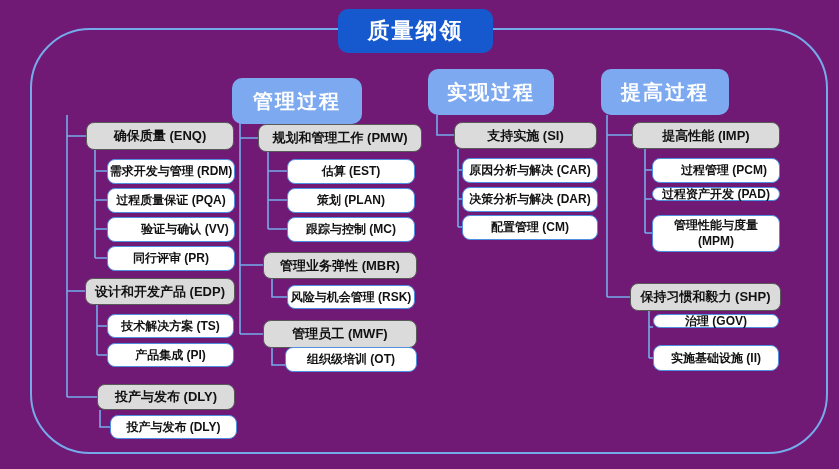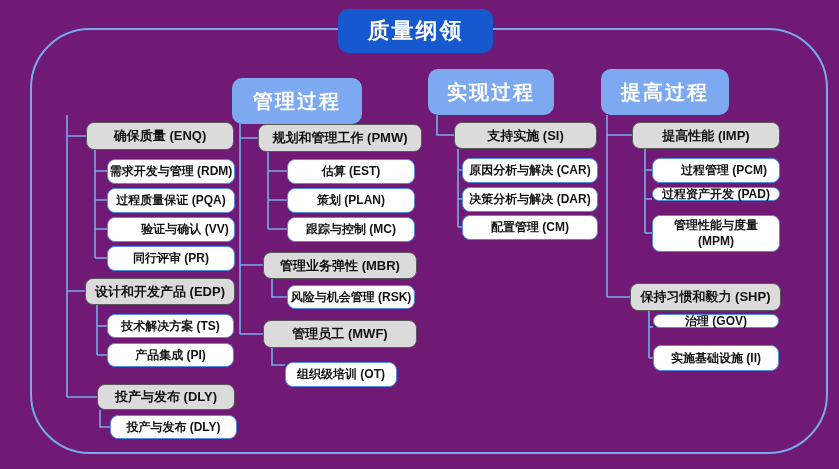--- a/index.html
+++ b/index.html
@@ -83,21 +83,21 @@
 
   <div class="node group-box" style="left:258px;top:124px;width:164px;height:28px;">规划和管理工作 (PMW)</div>
   <div class="node child-box" style="left:287px;top:159px;width:128px;height:25px;">估算 (EST)</div>
   <div class="node child-box" style="left:287px;top:188px;width:128px;height:25px;">策划 (PLAN)</div>
   <div class="node child-box" style="left:287px;top:217px;width:128px;height:25px;">跟踪与控制 (MC)</div>
 
   <div class="node group-box" style="left:263px;top:252px;width:154px;height:27px;">管理业务弹性 (MBR)</div>
   <div class="node child-box" style="left:287px;top:285px;width:128px;height:24px;">风险与机会管理 (RSK)</div>
 
   <div class="node group-box" style="left:263px;top:320px;width:154px;height:28px;">管理员工 (MWF)</div>
-  <div class="node child-box" style="left:285px;top:362px;width:112px;height:25px;">组织级培训 (OT)</div>
+  <div class="node child-box" style="left:285px;top:347px;width:132px;height:25px;">组织级培训 (OT)</div>
 
   <div class="node group-box" style="left:454px;top:122px;width:143px;height:27px;">支持实施 (SI)</div>
   <div class="node child-box" style="left:462px;top:158px;width:136px;height:25px;">原因分析与解决 (CAR)</div>
   <div class="node child-box" style="left:462px;top:187px;width:136px;height:25px;">决策分析与解决 (DAR)</div>
   <div class="node child-box" style="left:462px;top:215px;width:136px;height:25px;text-align:center;">配置管理 (CM)</div>
 
   <div class="node group-box" style="left:632px;top:122px;width:148px;height:27px;">提高性能 (IMP)</div>
   <div class="node child-box" style="left:652px;top:158px;width:128px;height:25px;padding-left:16px;">过程管理 (PCM)</div>
   <div class="node child-box" style="left:652px;top:187px;width:128px;height:14px;">过程资产开发 (PAD)</div>
   <div class="node child-box wrap" style="left:652px;top:215px;width:128px;height:37px;">管理性能与度量 (MPM)</div>

